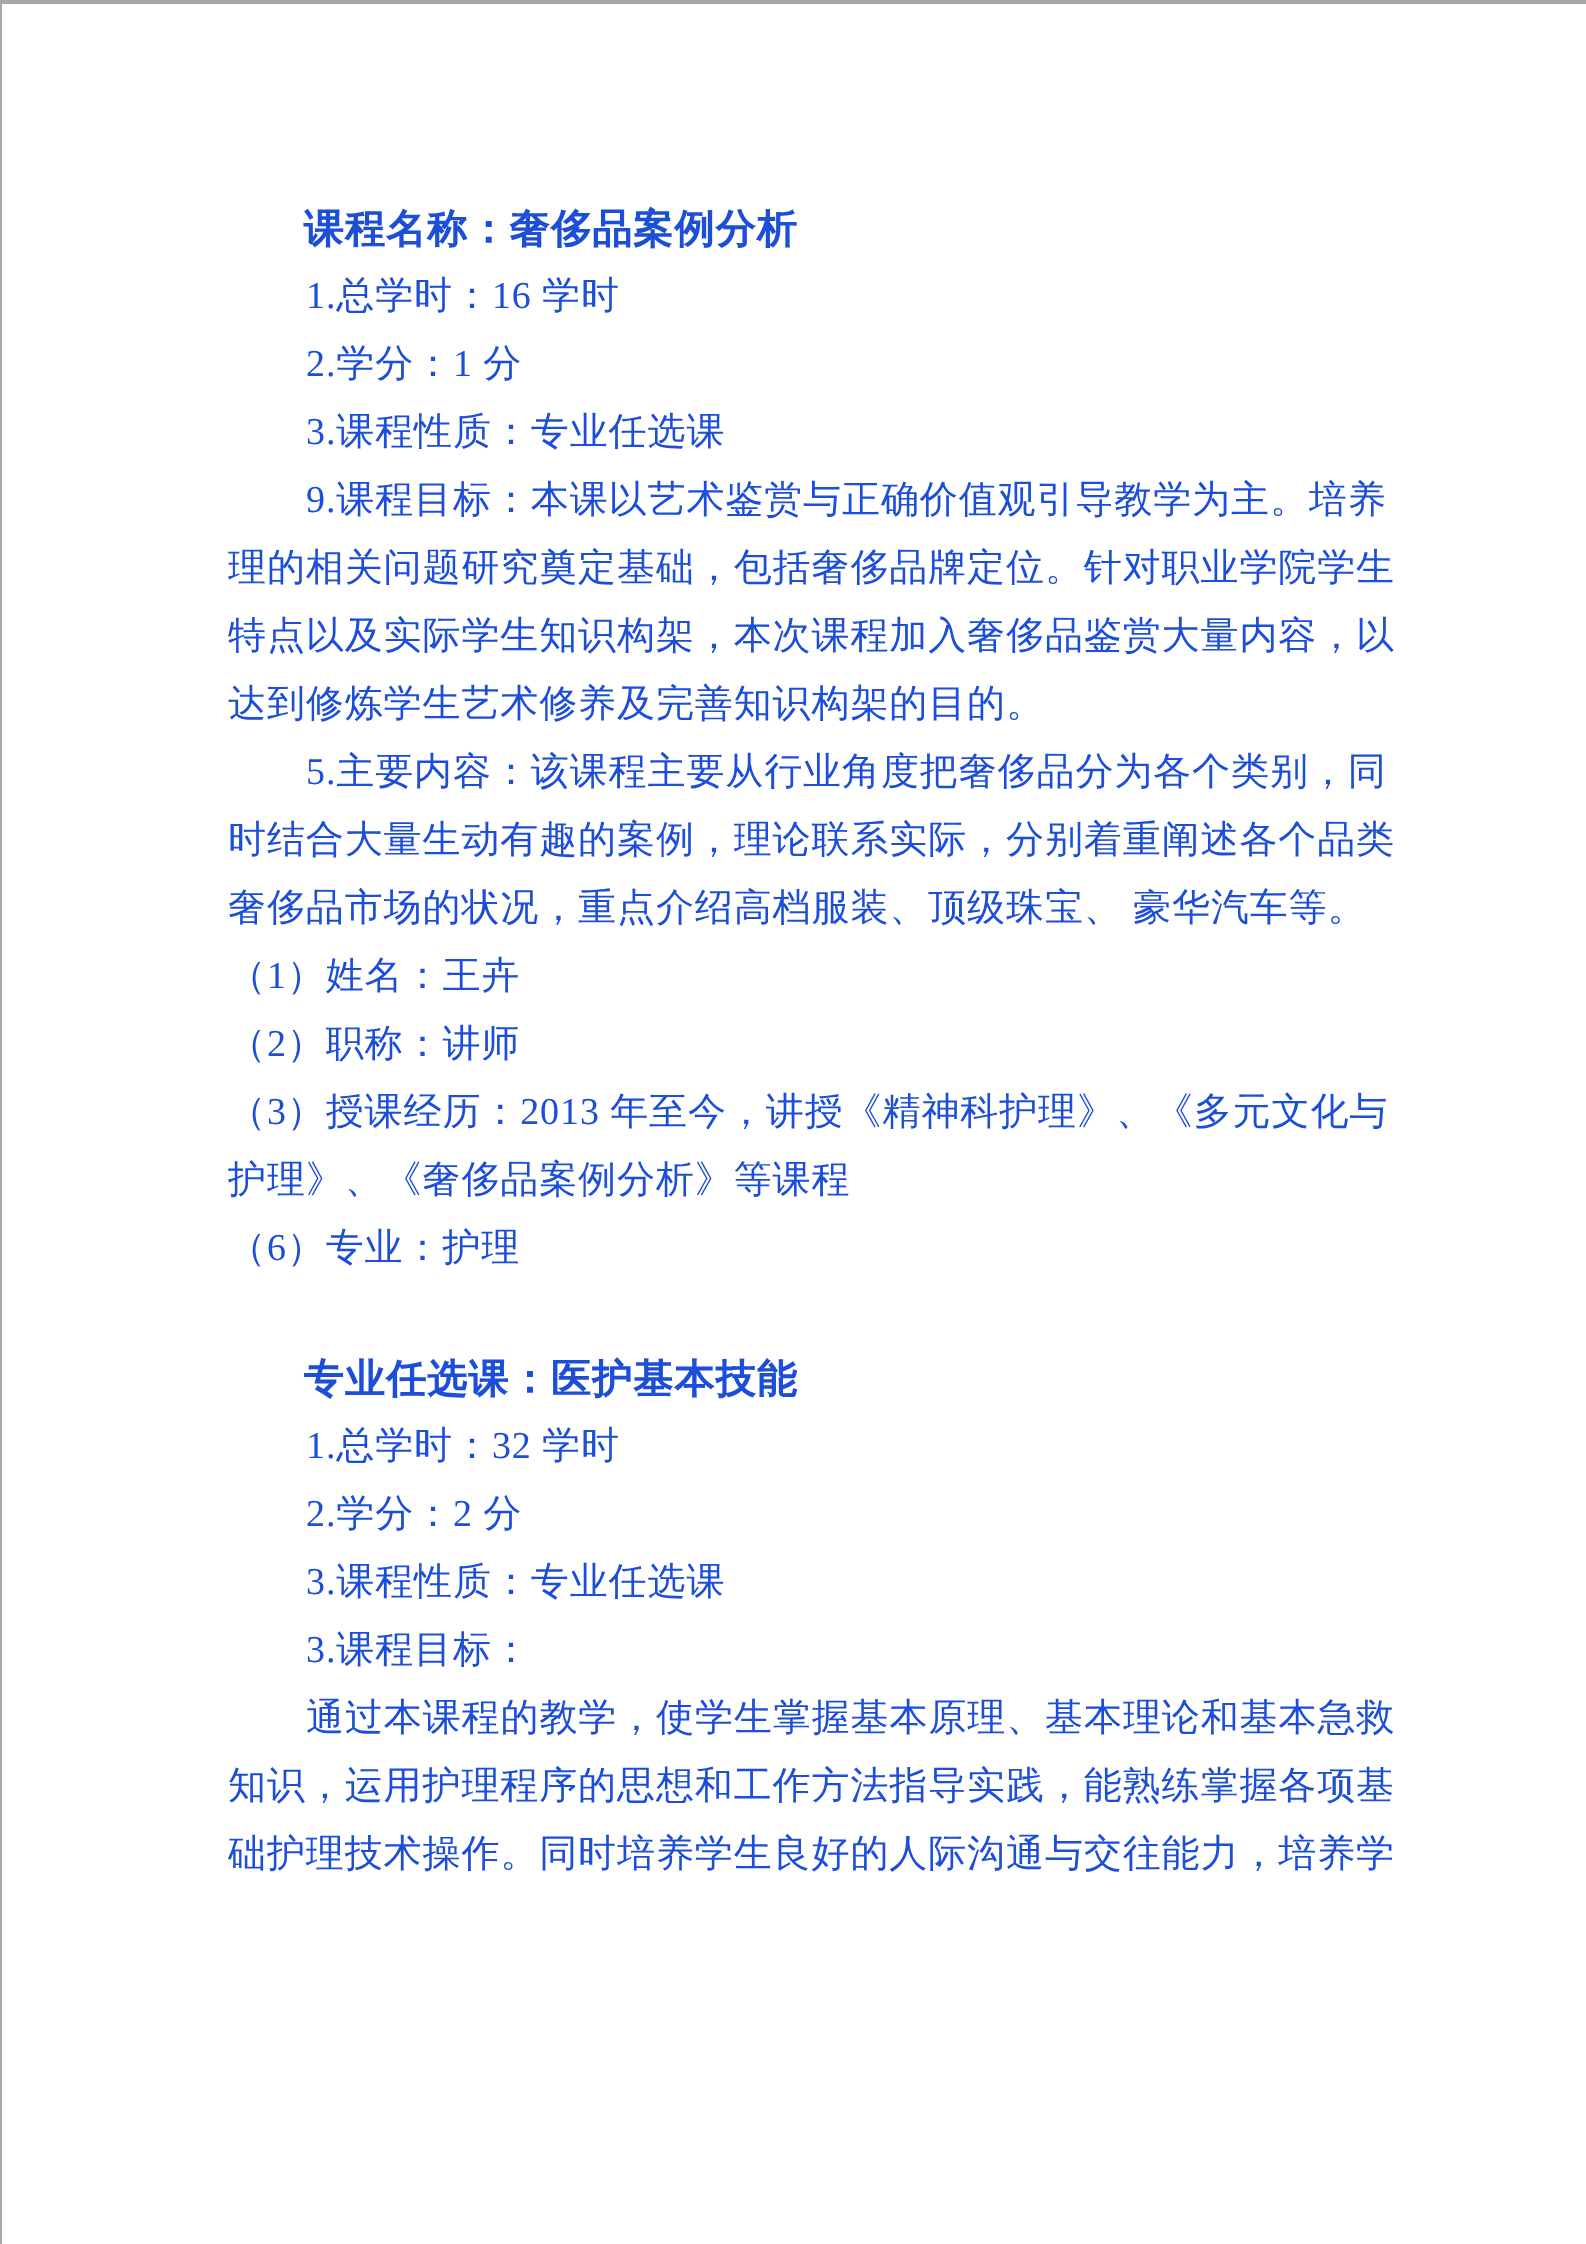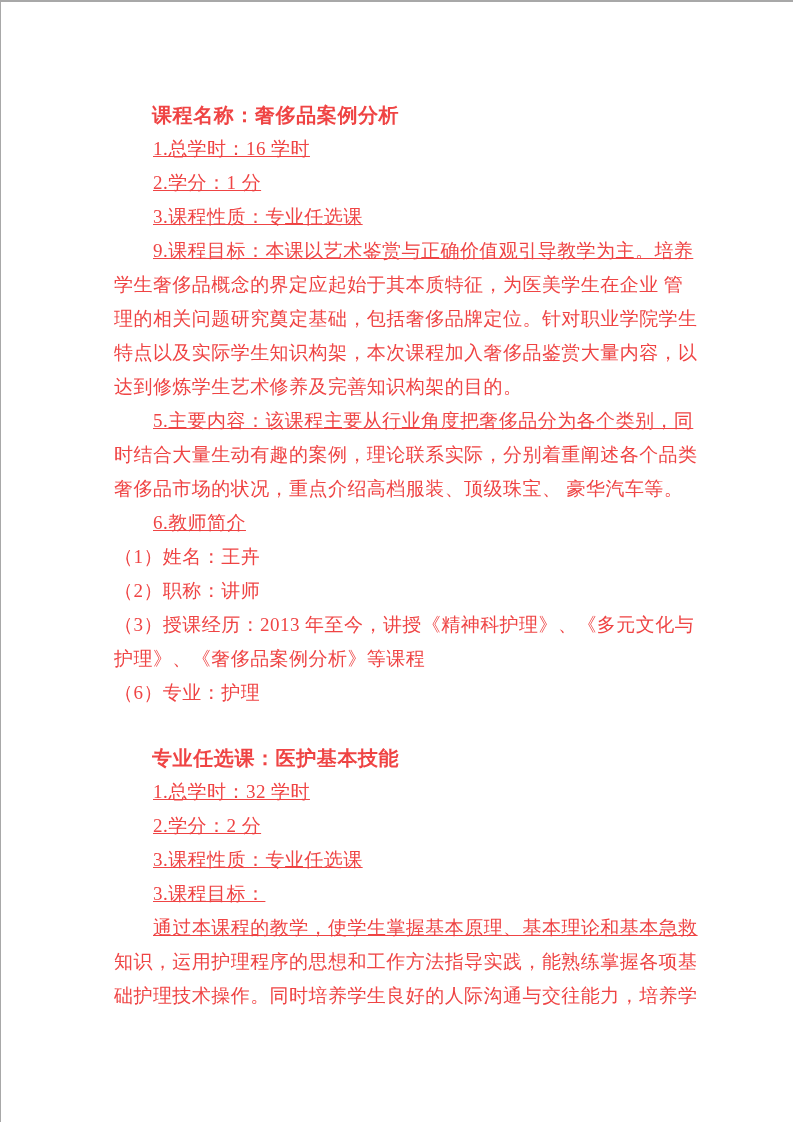--- a/index.html
+++ b/index.html
@@ -10,21 +10,21 @@
   .page {
     position: relative;
     width: 793px;
     height: 1122px;
     box-sizing: border-box;
     background: #ffffff;
     border-top: 2px solid #a8a8a8;
     border-left: 1px solid #a8a8a8;
     overflow: hidden;
     font-family: "Liberation Serif", "DejaVu Serif", serif;
-    color: #ef4444;
+    color: #1d4ed8;
   }
   .content {
     position: absolute;
     left: 113px;
     top: 96px;
     width: 572px;
   }
   .course-title {
     font-size: 20px;
     line-height: 34px;
@@ -34,47 +34,44 @@
     white-space: pre;
   }
   .line {
     font-size: 19px;
     line-height: 34px;
     letter-spacing: 0.45px;
     white-space: pre;
   }
   .line.indent {
     padding-left: 39px;
-    text-decoration: underline;
   }
   .section-gap {
     height: 31px;
   }
 </style>
 </head>
 <body>
 
 <div class="page">
   <div class="content">
 
     <section>
       <div class="course-title">课程名称：奢侈品案例分析</div>
       <div>
           <div class="line indent">1.总学时：16 学时</div>
           <div class="line indent">2.学分：1 分</div>
           <div class="line indent">3.课程性质：专业任选课</div>
           <div class="line indent">9.课程目标：本课以艺术鉴赏与正确价值观引导教学为主。培养</div>
-          <div class="line">学生奢侈品概念的界定应起始于其本质特征，为医美学生在企业 管</div>
           <div class="line">理的相关问题研究奠定基础，包括奢侈品牌定位。针对职业学院学生</div>
           <div class="line">特点以及实际学生知识构架，本次课程加入奢侈品鉴赏大量内容，以</div>
           <div class="line">达到修炼学生艺术修养及完善知识构架的目的。</div>
           <div class="line indent">5.主要内容：该课程主要从行业角度把奢侈品分为各个类别，同</div>
           <div class="line">时结合大量生动有趣的案例，理论联系实际，分别着重阐述各个品类</div>
           <div class="line">奢侈品市场的状况，重点介绍高档服装、顶级珠宝、 豪华汽车等。</div>
-          <div class="line indent">6.教师简介</div>
           <div class="line">（1）姓名：王卉</div>
           <div class="line">（2）职称：讲师</div>
           <div class="line">（3）授课经历：2013 年至今，讲授《精神科护理》、《多元文化与</div>
           <div class="line">护理》、《奢侈品案例分析》等课程</div>
           <div class="line">（6）专业：护理</div>
         </div>
     </section>
 
     <div class="section-gap"></div>
 

